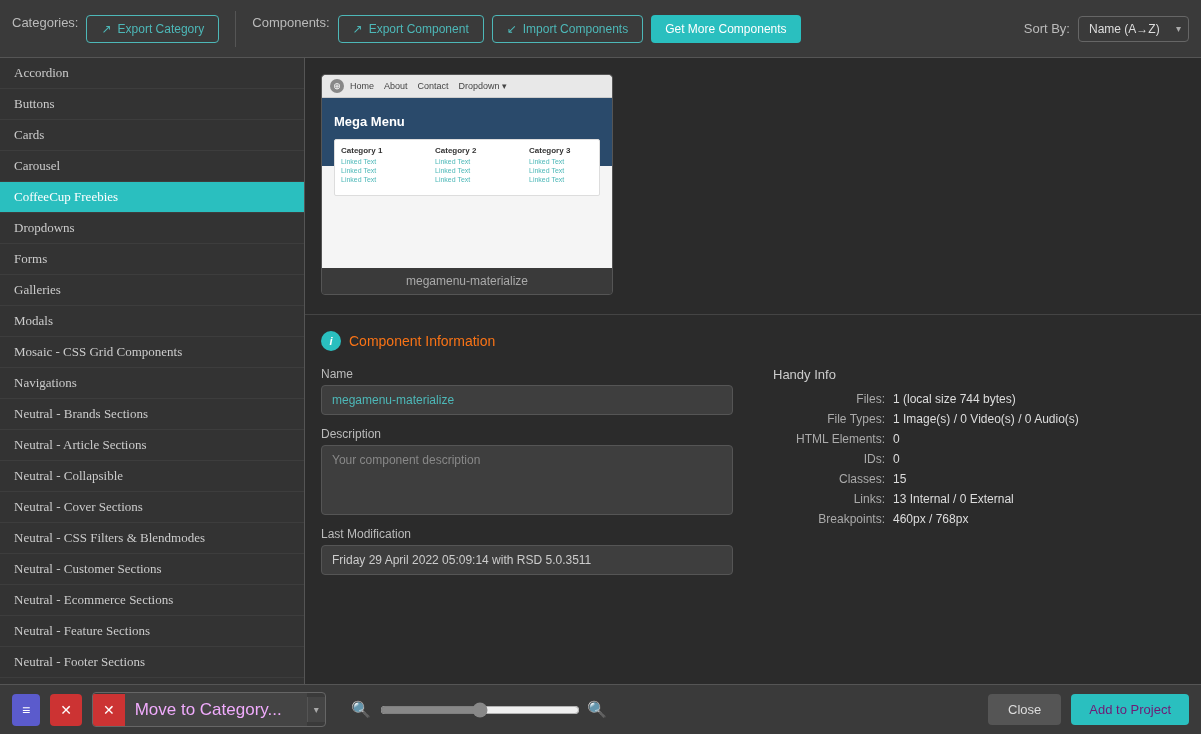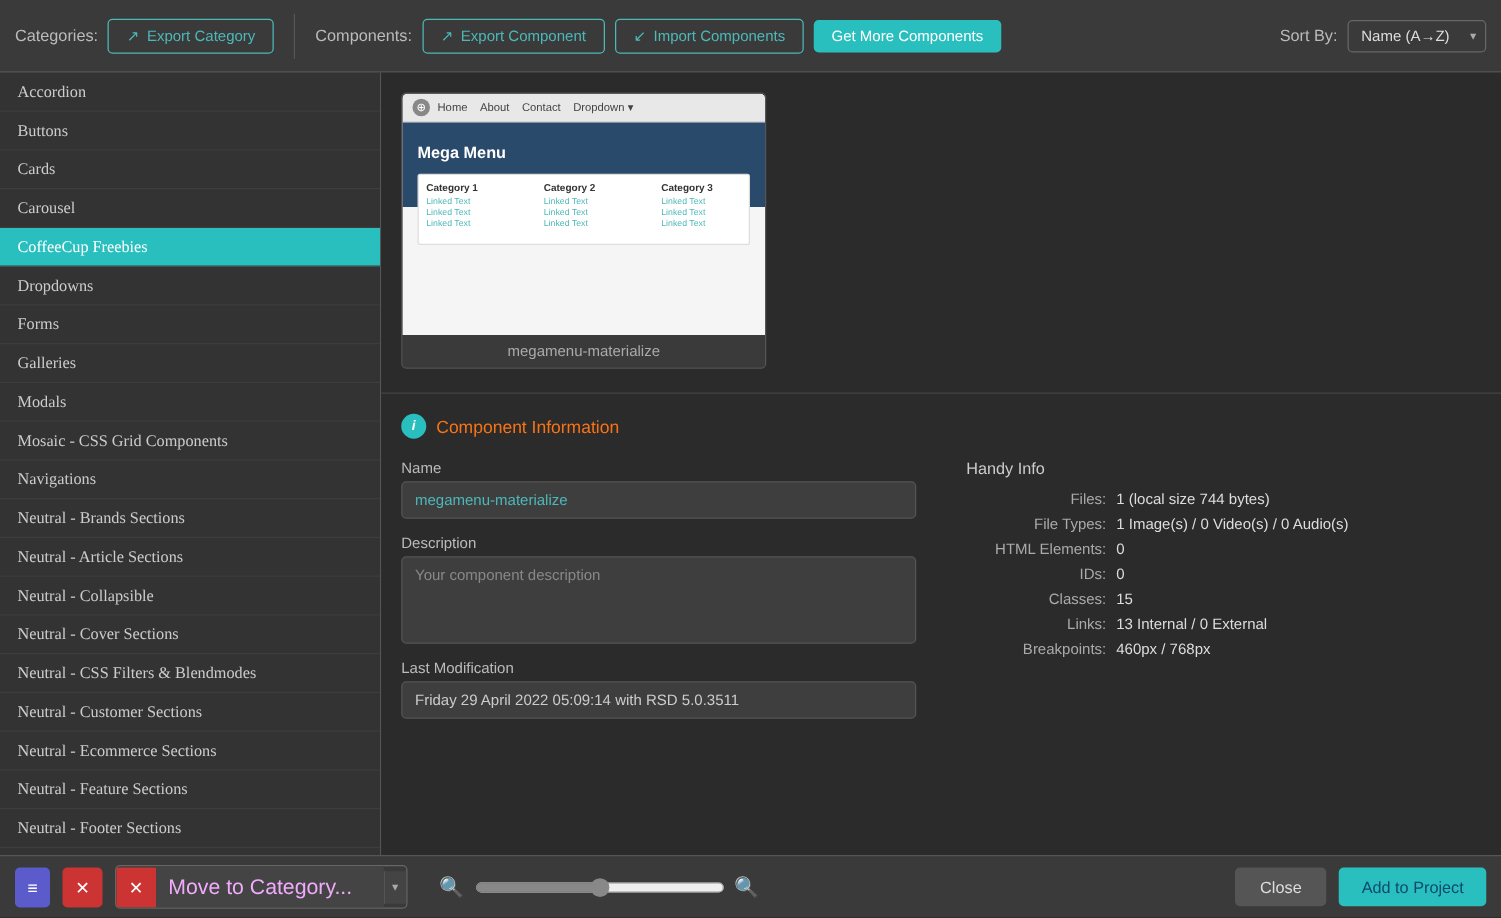--- a/index.html
+++ b/index.html
@@ -21,21 +21,20 @@
       align-items: center;
       background: #3a3a3a;
       border-bottom: 1px solid #555;
       padding: 8px 12px;
       gap: 16px;
       height: 58px;
       flex-shrink: 0;
     }
     .toolbar-section {
       display: flex;
-      align-items: center;
       gap: 8px;
     }
     .toolbar-label {
       color: #bbb;
       font-size: 13px;
       white-space: nowrap;
     }
     .btn {
       display: flex;
       align-items: center;
@@ -408,21 +407,21 @@
       padding: 8px 20px;
       color: #ddd;
       font-size: 13px;
       cursor: pointer;
     }
     .btn-add-project {
       background: #2abfbf;
       border: none;
       border-radius: 4px;
       padding: 8px 18px;
-      color: #0c4a6e;
+      color: #701a75;
       font-size: 13px;
       font-weight: 500;
       cursor: pointer;
     }
   </style>
 </head>
 <body>
 
 <div class="top-toolbar">
   <div class="toolbar-section">

